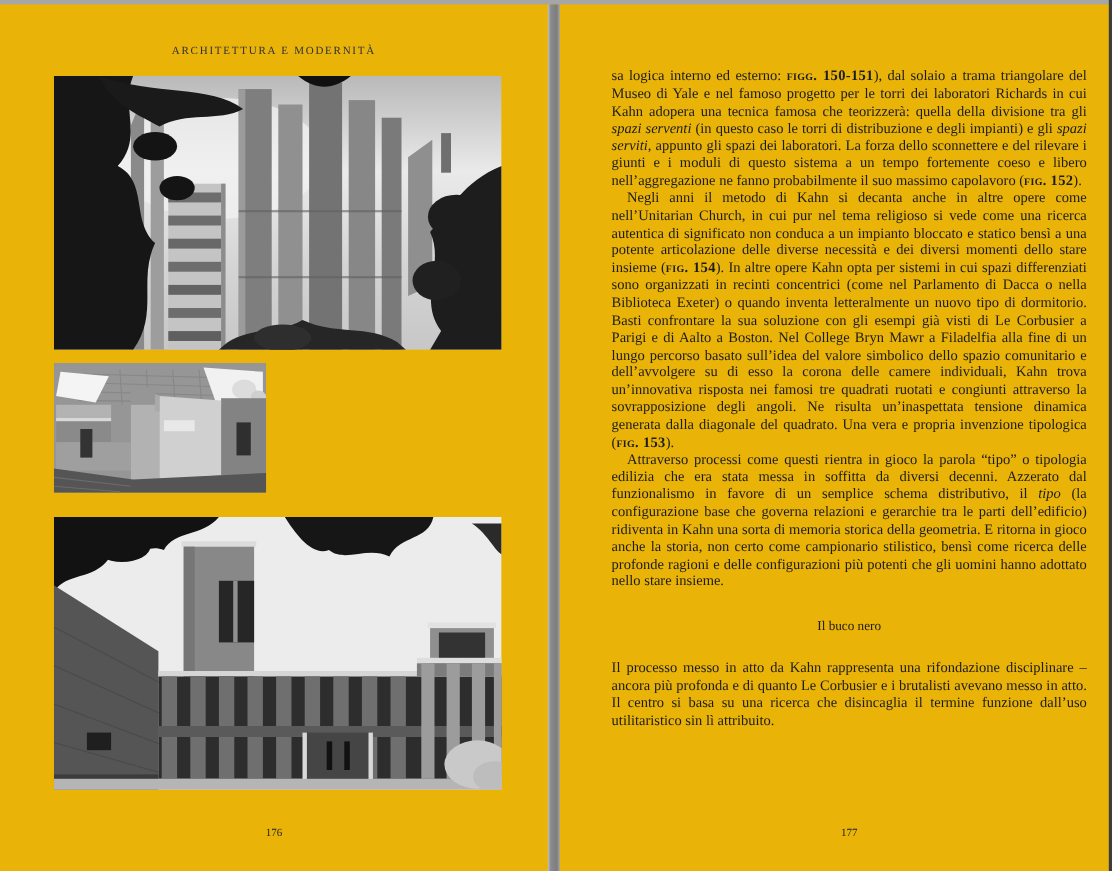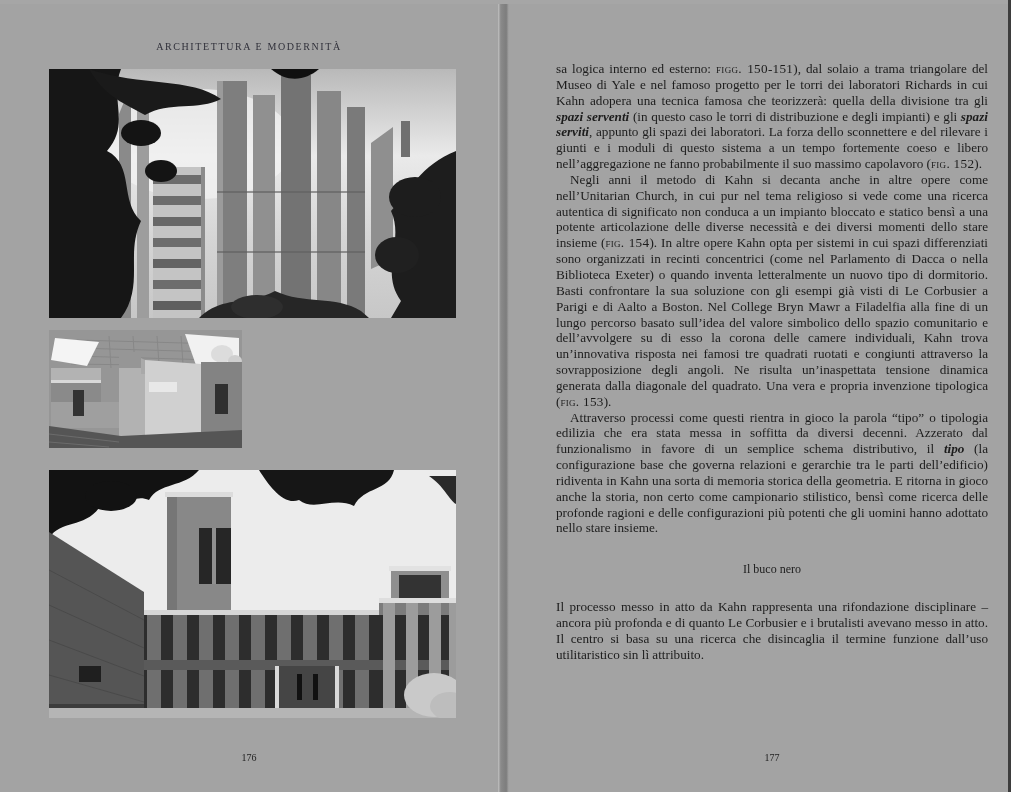--- a/index.html
+++ b/index.html
@@ -1,18 +1,18 @@
 <!DOCTYPE html>
 <html><head>
 <meta charset="utf-8">
 <style>
   html,body{margin:0;padding:0;background:#ffffff;}
   .spread{
     position:relative;width:1011px;height:792px;overflow:hidden;
-    background:#a3a3a3;font-family:"Liberation Serif","DejaVu Serif",serif;color:#1e1e1e;
+    background:#eab308;font-family:"Liberation Serif","DejaVu Serif",serif;color:#1e1e1e;
   }
   .top-strip{position:absolute;left:0;top:0;width:1011px;height:4px;background:#a6a6a6;}
   .gutter{position:absolute;left:498px;top:4px;width:11px;height:788px;
     background:linear-gradient(to right,#c2c2c2 0%,#8a8a8a 25%,#7d7d7d 75%,#a6a6a6 100%);}
   .right-edge{position:absolute;left:1008px;top:0;width:3px;height:792px;background:#3d3d3d;}
 
   .page{position:absolute;top:0;height:792px;}
   .page-left{left:0;width:498px;}
   .page-right{left:509px;width:502px;}
 
@@ -38,22 +38,22 @@
   .caption{margin:0 0 1px 0;}
 
   .body-text{
     position:absolute;left:47px;top:61px;width:432px;
     font-size:13.2px;line-height:15.85px;text-align:justify;color:#1c1c1c;
   }
   .page-right .running-head{left:47px;right:auto;width:432px;}
   .page-right .pageno{left:47px;right:auto;width:432px;}
   .bp{margin:0;}
   .bp.ind{text-indent:14px;}
-  .italic{font-style:italic;font-weight:bold;}
-  .smallcaps{font-variant:small-caps;letter-spacing:0.3px;}
+  .italic{font-style:italic;}
+  .smallcaps{font-variant:small-caps;letter-spacing:0.3px;font-weight:bold;}
   .section-heading{
     text-align:center;font-size:12px;margin:26px 0 21px 0;color:#1c1c1c;
     text-indent:0;
   }
 </style>
 </head>
 <body>
 
 <div class="spread">
   <div class="top-strip"></div>

